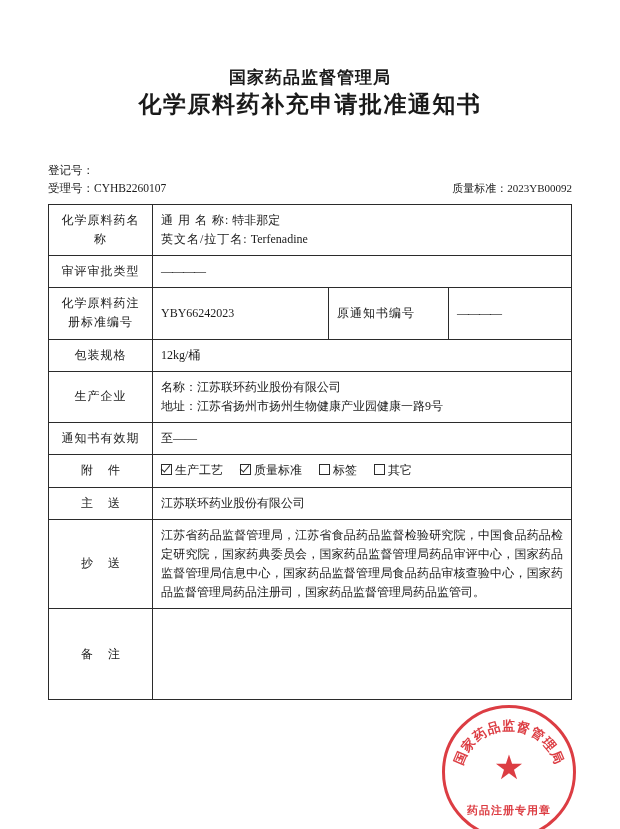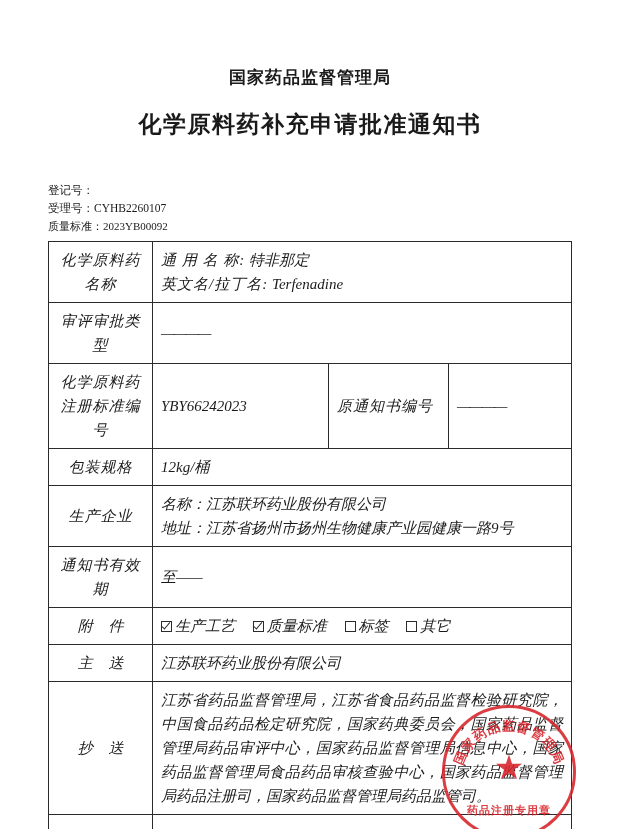--- a/index.html
+++ b/index.html
@@ -27,57 +27,54 @@
     font-size: 17px;
     font-weight: bold;
     letter-spacing: 1px;
     margin-top: 66px;
   }
   .doc-title {
     text-align: center;
     font-size: 23px;
     font-weight: bold;
     letter-spacing: 1.5px;
-    margin-top: 20px;
   }
   .meta {
     margin-top: 42px;
     font-size: 11.5px;
     line-height: 1.55;
     position: relative;
   }
   .meta-reg {
     text-align: left;
   }
   .meta-row2 {
     display: flex;
     justify-content: space-between;
     align-items: baseline;
-    flex-direction: column;
   }
   .meta-accept {
     white-space: nowrap;
   }
   .meta-notice {
     white-space: nowrap;
     font-size: 11px;
   }
   table.main {
     margin-top: 6px;
     border-collapse: collapse;
     width: 100%;
     table-layout: fixed;
   }
   table.main td {
     border: 1px solid #2b2b2b;
     padding: 6px 8px;
-    font-size: 15px;
+    font-size: 12px;
     vertical-align: middle;
     line-height: 1.6;
-    font-style: italic;
   }
   td.label {
     width: 104px;
     text-align: center;
     font-size: 12px;
     letter-spacing: 1px;
     padding: 6px 4px;
   }
   td.label.spaced {
     letter-spacing: 6px;

